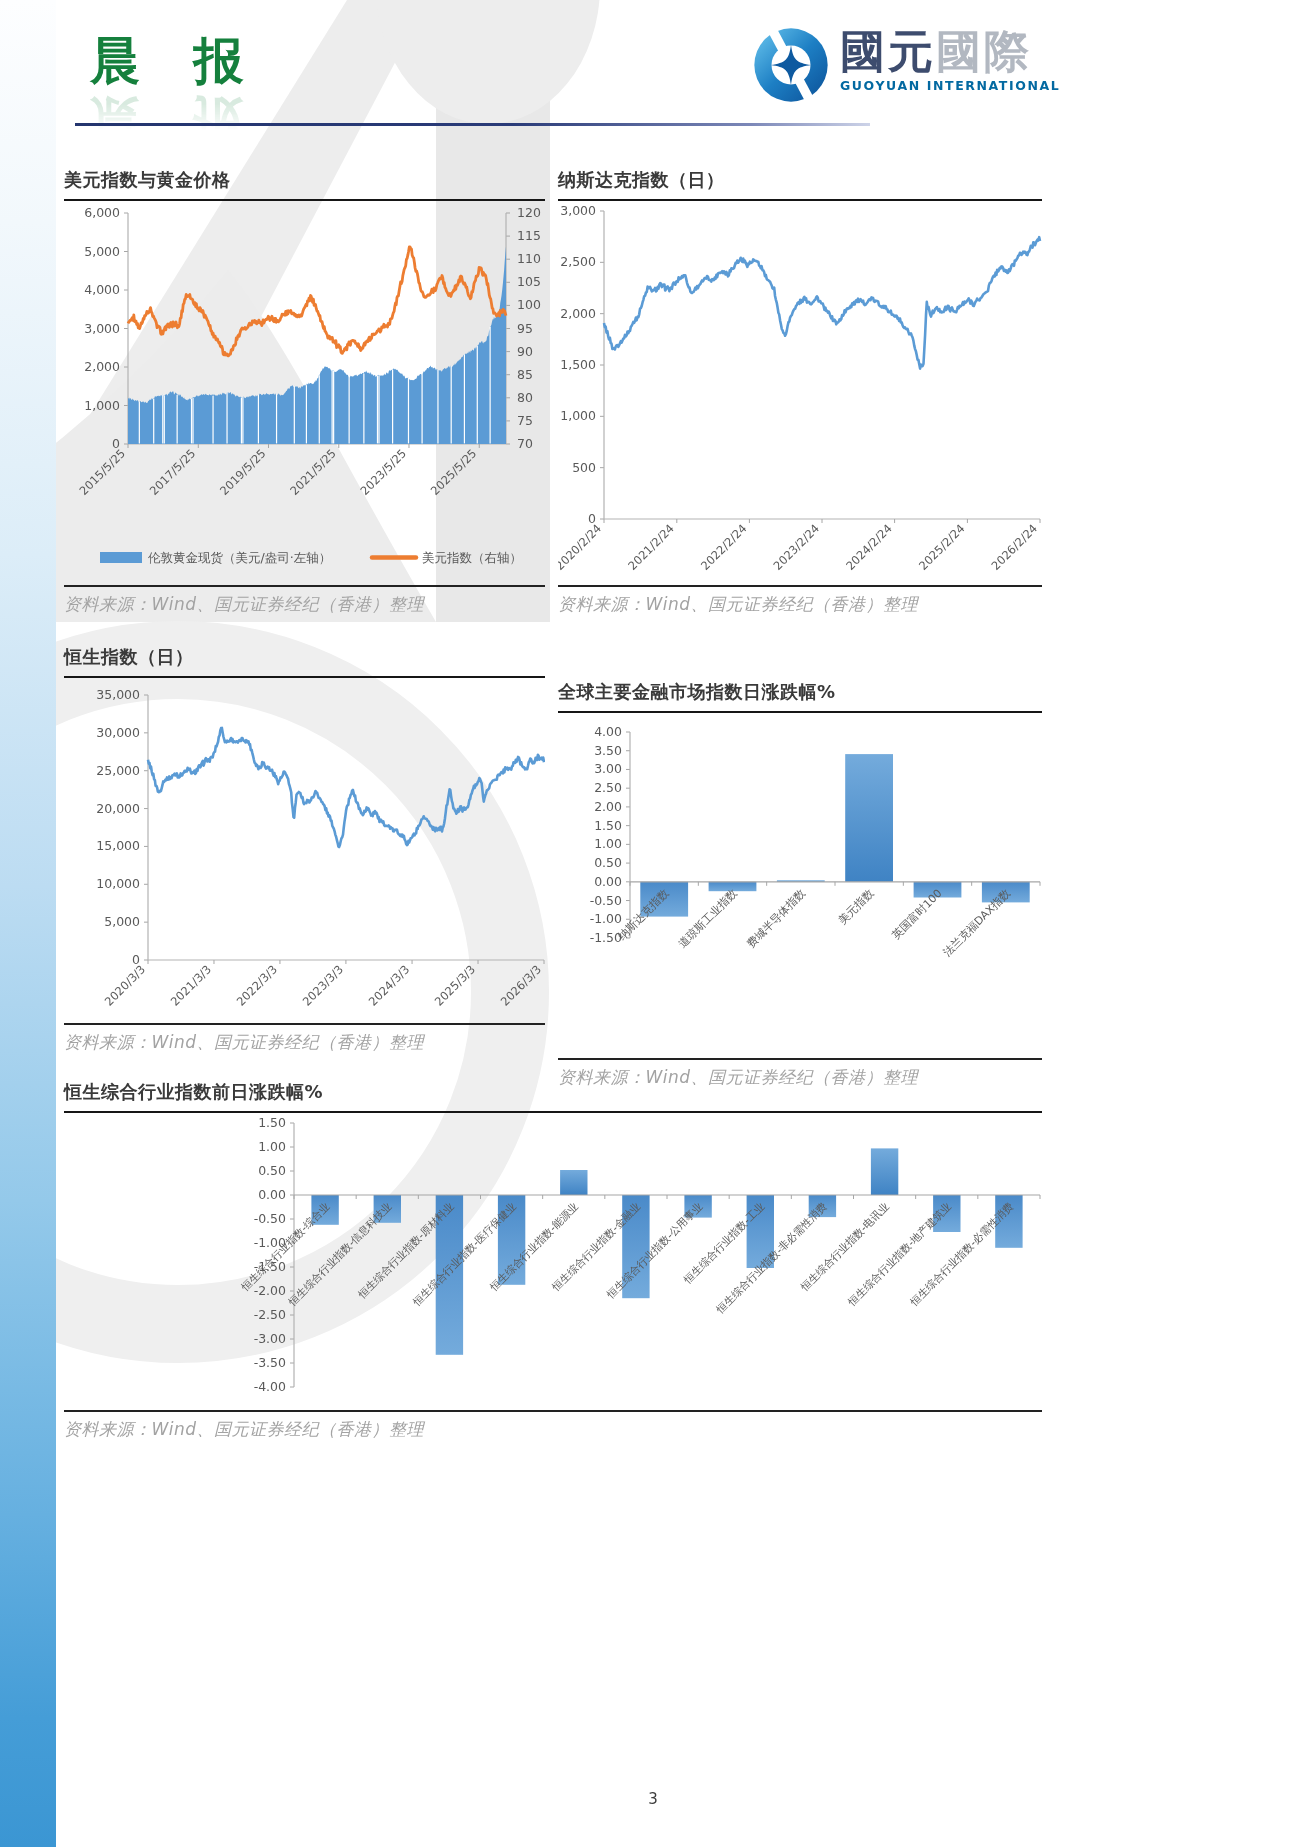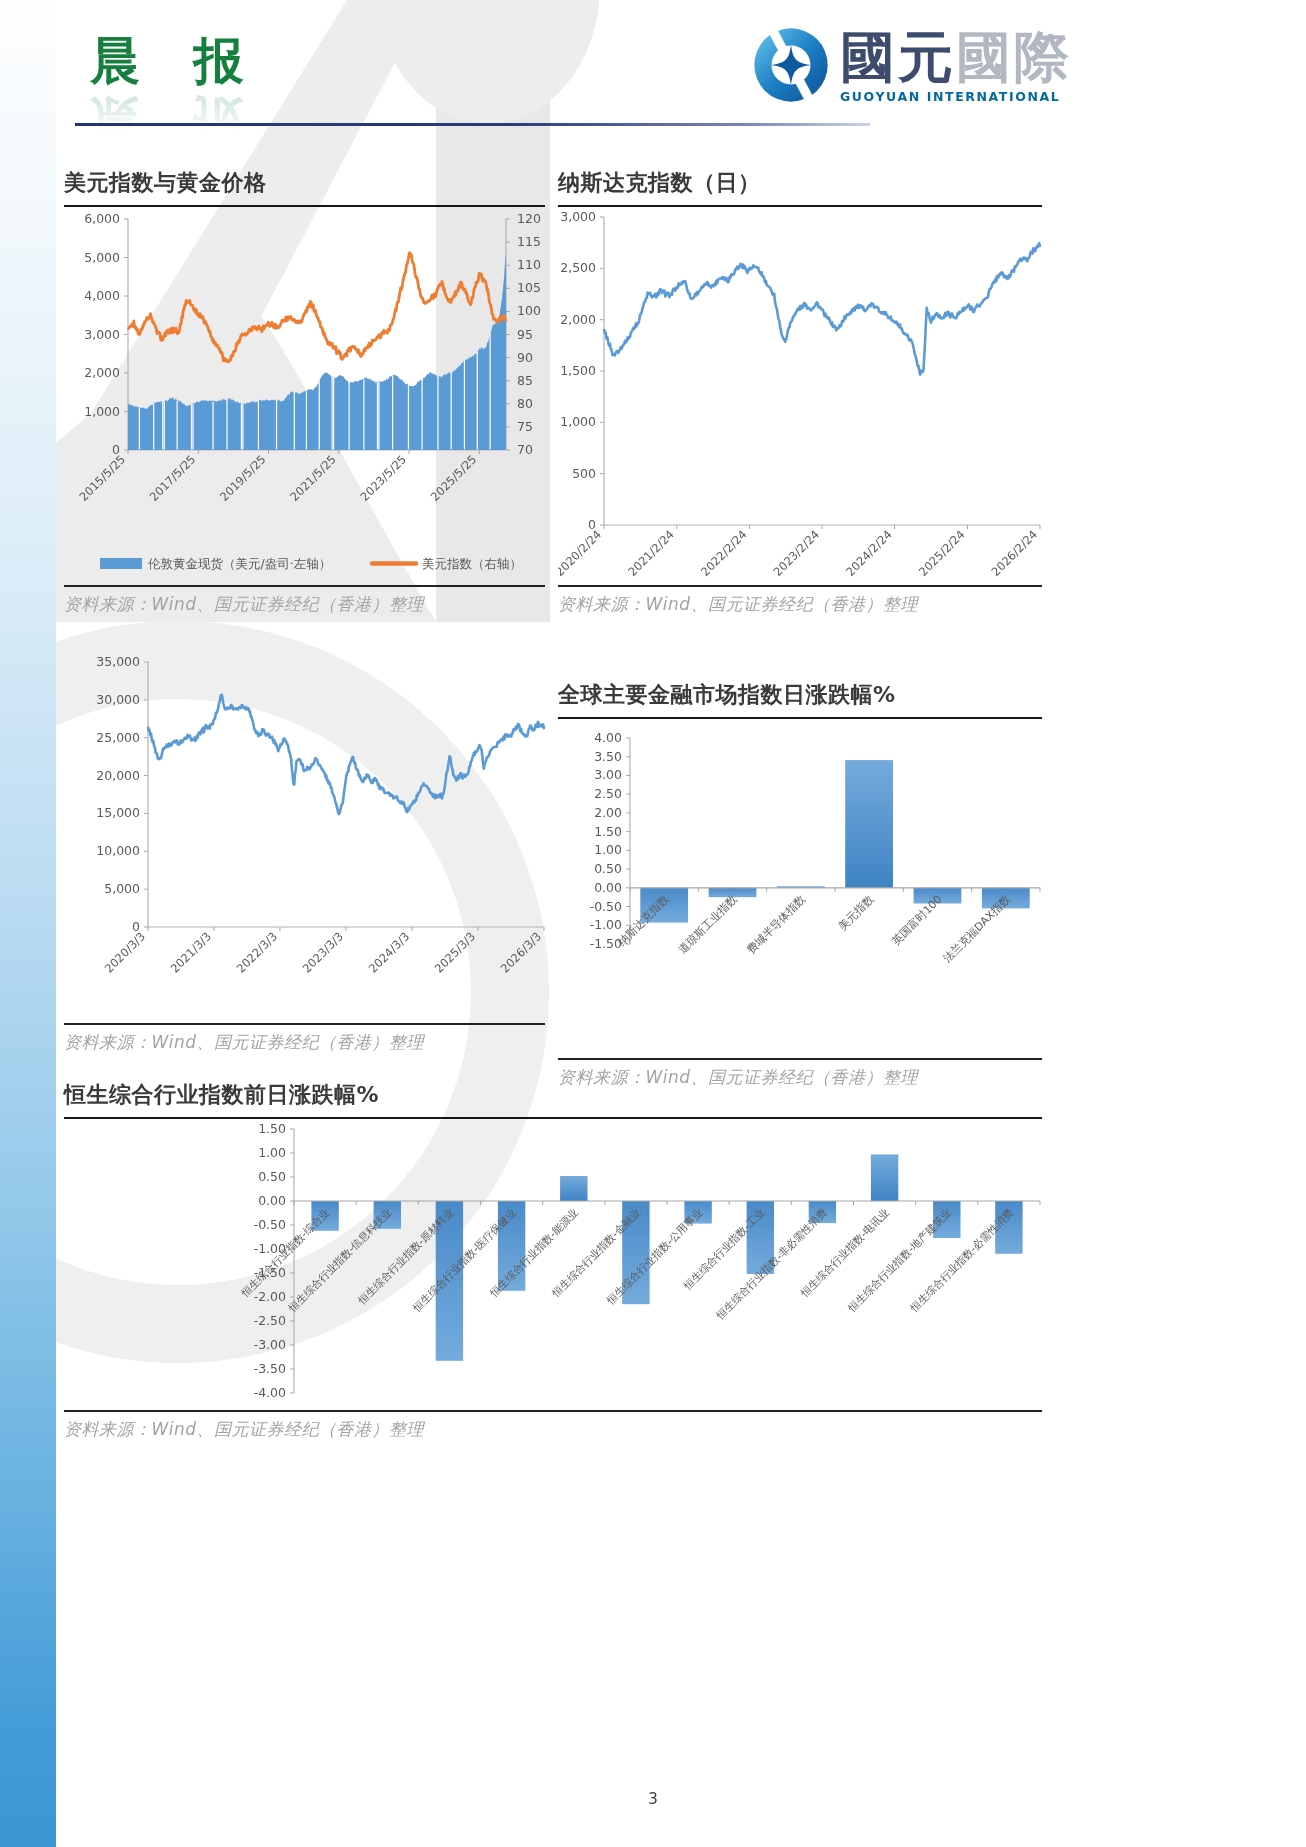--- a/index.html
+++ b/index.html
@@ -9,26 +9,26 @@
      background:linear-gradient(180deg,#fdfeff 0%,#f2f8fc 12%,#dcedf8 30%,#bcdcf2 48%,#94c9ea 65%,#66b0e0 82%,#459dd7 93%,#3b96d3 100%);}
   .wm{position:absolute;left:0;top:0;z-index:0;}
   .content{position:absolute;left:0;top:0;width:100%;height:100%;z-index:2;}
   .masthead{position:absolute;left:90px;top:34px;font-size:50px;font-weight:700;color:#15803d;letter-spacing:18px;line-height:1.1;}
   .masthead.refl{top:92px;transform:scaleY(-1);opacity:.16;
      -webkit-mask-image:linear-gradient(180deg,transparent 30%,#000 78%);mask-image:linear-gradient(180deg,transparent 30%,#000 78%);}
   .header-rule{position:absolute;left:75px;top:123px;width:795px;height:3px;
      background:linear-gradient(90deg,#24356e 0%,#2a3b78 55%,#7c88b8 85%,#cdd3e8 100%);}
   .logo-block{position:absolute;left:752px;top:26px;display:flex;align-items:flex-start;}
   .logo-text{margin-left:10px;}
-  .logo-cn{font-size:55px;font-weight:700;line-height:1.15;letter-spacing:3px;}
+  .logo-cn{font-size:45px;font-weight:700;line-height:1.15;letter-spacing:3px;}
   .logo-cn .cn1{color:#3d4c6e;}
   .logo-cn .cn2{color:#b2b8c1;}
   .logo-en{font-size:12.5px;color:#0369a1;letter-spacing:1.6px;margin-top:0;font-weight:600;}
   .chart-card{position:absolute;}
-  .chart-title{margin:0;font-size:22px;font-weight:700;color:#3a3a3a;letter-spacing:0.5px;
+  .chart-title{margin:0;font-size:18px;font-weight:700;color:#3a3a3a;letter-spacing:0.5px;
      padding-bottom:7px;border-bottom:2.5px solid #161616;}
   .chart-card svg.plot{display:block;margin-top:4px;}
   .sep{position:absolute;left:0;right:0;border-top:2.5px solid #222222;}
   .source{position:absolute;left:0;right:0;font-size:17px;font-style:italic;color:#a3a3a3;letter-spacing:0.5px;}
   .page-num{position:absolute;left:0;top:1790px;width:100%;text-align:center;font-size:15px;color:#3c3c3c;}
   text.axlbl{font-size:12.5px;fill:#595959;}
   text.xlbl{font-size:11.5px;fill:#595959;}
   text.catlbl{font-size:11px;fill:#595959;}
   text.lgd{font-size:12.5px;fill:#595959;}
   svg text{font-family:"DejaVu Sans","Liberation Sans",sans-serif;}
@@ -245,20 +245,21 @@
           <g transform="translate(480,324) rotate(-45)">
             <text text-anchor="end" class="xlbl">2026/2/24</text>
           </g>
           <path d="M46.0,117.9L46.8,122.1L47.7,121.7L48.5,127.6L49.4,126.1L50.2,131.5L51.0,134.5L51.9,132.7L52.7,138.0L53.5,138.6L54.4,144.0L55.2,143.6L56.1,143.3L56.9,144.4L57.7,141.6L58.6,140.2L59.4,140.1L60.3,141.9L61.1,140.3L61.9,138.4L62.8,136.2L63.6,137.6L64.4,135.8L65.3,133.5L66.1,133.5L67.0,129.9L67.8,131.5L68.6,130.5L69.5,126.5L70.3,128.2L71.2,126.1L72.0,125.9L72.8,121.9L73.7,120.8L74.5,119.0L75.3,116.9L76.2,117.8L77.0,115.9L77.9,112.7L78.7,115.3L79.5,111.8L80.4,112.1L81.2,109.3L82.1,103.4L82.9,103.1L83.7,101.0L84.6,97.2L85.4,94.8L86.2,91.3L87.1,90.7L87.9,87.6L88.8,86.9L89.6,81.6L90.4,83.4L91.3,82.4L92.1,81.9L93.0,84.3L93.8,86.4L94.6,85.9L95.5,84.7L96.3,84.9L97.1,82.9L98.0,86.5L98.8,85.6L99.7,81.8L100.5,83.7L101.3,79.7L102.2,78.2L103.0,78.7L103.9,82.1L104.7,80.1L105.5,79.5L106.4,79.5L107.2,85.5L108.0,84.2L108.9,82.1L109.7,81.4L110.6,83.5L111.4,86.2L112.2,83.2L113.1,82.3L113.9,84.0L114.8,79.1L115.6,77.5L116.4,78.5L117.3,79.7L118.1,76.6L118.9,76.3L119.8,76.9L120.6,72.3L121.5,74.3L122.3,72.9L123.1,73.3L124.0,71.0L124.8,72.3L125.7,70.2L126.5,70.4L127.3,70.3L128.2,73.9L129.0,77.8L129.8,80.3L130.7,82.4L131.5,82.6L132.4,86.7L133.2,87.6L134.0,88.0L134.9,87.1L135.7,86.8L136.6,84.7L137.4,82.5L138.2,84.5L139.1,81.1L139.9,83.2L140.7,81.0L141.6,79.7L142.4,79.0L143.3,76.8L144.1,75.3L144.9,76.3L145.8,74.6L146.6,73.0L147.5,73.1L148.3,73.6L149.1,71.0L150.0,71.8L150.8,74.8L151.6,75.2L152.5,75.1L153.3,76.6L154.2,74.1L155.0,74.6L155.8,75.1L156.7,72.6L157.5,73.9L158.4,69.7L159.2,72.2L160.0,68.4L160.9,68.0L161.7,67.7L162.5,67.9L163.4,67.3L164.2,66.2L165.1,68.1L165.9,66.3L166.7,67.4L167.6,69.5L168.4,66.9L169.3,69.4L170.1,71.4L170.9,70.1L171.8,65.4L172.6,66.4L173.4,63.2L174.3,63.8L175.1,63.7L176.0,63.1L176.8,60.5L177.6,57.8L178.5,58.1L179.3,55.6L180.2,57.7L181.0,56.4L181.8,55.1L182.7,52.8L183.5,55.5L184.3,57.0L185.2,53.6L186.0,57.3L186.9,55.6L187.7,57.9L188.5,59.7L189.4,61.9L190.2,58.5L191.1,59.2L191.9,56.7L192.7,58.0L193.6,57.6L194.4,57.2L195.2,54.4L196.1,55.0L196.9,55.7L197.8,56.0L198.6,56.1L199.4,56.8L200.3,56.8L201.1,60.5L202.0,61.3L202.8,63.2L203.6,61.2L204.5,65.2L205.3,65.3L206.1,67.0L207.0,71.1L207.8,69.9L208.7,73.9L209.5,74.8L210.3,75.2L211.2,76.1L212.0,76.6L212.9,78.7L213.7,80.5L214.5,83.3L215.4,84.0L216.2,82.7L217.0,90.7L217.9,94.8L218.7,97.6L219.6,102.6L220.4,107.8L221.2,109.5L222.1,115.4L222.9,119.2L223.8,124.1L224.6,125.4L225.4,127.8L226.3,128.6L227.1,130.7L227.9,129.1L228.8,125.6L229.6,121.0L230.5,117.1L231.3,116.6L232.1,112.6L233.0,110.9L233.8,110.1L234.7,107.2L235.5,105.4L236.3,104.2L237.2,103.6L238.0,101.0L238.8,100.1L239.7,97.8L240.5,97.3L241.4,98.8L242.2,94.7L243.0,98.0L243.9,95.0L244.7,96.7L245.6,93.0L246.4,91.8L247.2,94.7L248.1,93.4L248.9,97.6L249.7,97.1L250.6,96.7L251.4,97.5L252.3,99.0L253.1,99.4L253.9,98.6L254.8,97.1L255.6,96.6L256.5,95.1L257.3,94.8L258.1,92.6L259.0,91.3L259.8,92.7L260.6,96.4L261.5,96.5L262.3,96.2L263.2,98.3L264.0,98.5L264.8,98.6L265.7,101.4L266.5,105.0L267.4,102.6L268.2,105.9L269.0,105.5L269.9,107.6L270.7,106.5L271.5,108.3L272.4,111.3L273.2,113.4L274.1,111.3L274.9,116.0L275.7,116.0L276.6,114.7L277.4,115.9L278.3,119.3L279.1,117.5L279.9,117.5L280.8,116.6L281.6,114.3L282.4,115.4L283.3,114.0L284.1,110.0L285.0,110.7L285.8,109.4L286.6,105.2L287.5,107.3L288.3,104.6L289.2,103.3L290.0,103.8L290.8,102.9L291.7,103.2L292.5,100.8L293.3,102.1L294.2,98.3L295.0,99.6L295.9,97.1L296.7,99.5L297.5,96.2L298.4,95.2L299.2,97.0L300.1,93.7L300.9,97.0L301.7,95.3L302.6,94.2L303.4,95.7L304.2,97.0L305.1,95.6L305.9,99.1L306.8,100.1L307.6,99.8L308.4,98.6L309.3,97.5L310.1,96.3L311.0,94.4L311.8,94.1L312.6,95.2L313.5,92.4L314.3,92.7L315.1,93.0L316.0,96.4L316.8,96.8L317.7,95.6L318.5,96.0L319.3,96.1L320.2,96.7L321.0,100.1L321.9,101.1L322.7,101.2L323.5,102.4L324.4,101.0L325.2,102.8L326.0,100.9L326.9,103.0L327.7,101.2L328.6,104.3L329.4,104.5L330.2,107.1L331.1,107.3L331.9,107.0L332.8,105.6L333.6,109.6L334.4,109.5L335.3,109.7L336.1,111.2L336.9,111.6L337.8,110.6L338.6,110.7L339.5,113.7L340.3,113.0L341.1,116.0L342.0,113.5L342.8,117.5L343.7,117.4L344.5,120.0L345.3,121.9L346.2,123.0L347.0,122.4L347.8,123.7L348.7,124.3L349.5,123.8L350.4,126.9L351.2,129.3L352.0,128.8L352.9,128.3L353.7,130.5L354.6,132.5L355.4,135.6L356.2,140.4L357.1,144.1L357.9,146.2L358.7,150.0L359.6,154.8L360.4,154.7L361.3,159.5L362.1,163.6L362.9,159.6L363.8,161.2L364.6,161.1L365.5,158.7L366.3,144.5L367.1,130.0L368.0,110.1L368.8,96.9L369.6,103.6L370.5,101.8L371.3,105.4L372.2,109.5L373.0,111.6L373.8,108.6L374.7,105.7L375.5,108.1L376.4,106.0L377.2,103.9L378.0,103.2L378.9,102.1L379.7,104.4L380.5,105.7L381.4,104.0L382.2,107.2L383.1,106.3L383.9,107.4L384.7,107.0L385.6,107.0L386.4,104.6L387.3,101.8L388.1,105.1L388.9,103.8L389.8,100.7L390.6,100.9L391.4,104.6L392.3,106.5L393.1,103.0L394.0,102.4L394.8,104.8L395.6,106.4L396.5,106.3L397.3,107.1L398.2,107.3L399.0,104.8L399.8,102.0L400.7,103.3L401.5,100.8L402.3,101.6L403.2,100.8L404.0,99.8L404.9,97.2L405.7,99.8L406.5,96.5L407.4,97.9L408.2,97.1L409.1,95.7L409.9,94.9L410.7,93.3L411.6,95.7L412.4,98.6L413.2,95.6L414.1,97.1L414.9,100.5L415.8,101.0L416.6,99.0L417.4,96.9L418.3,95.9L419.1,93.6L420.0,94.7L420.8,95.1L421.6,95.5L422.5,93.1L423.3,92.7L424.1,91.6L425.0,89.9L425.8,88.8L426.7,88.3L427.5,87.6L428.3,87.0L429.2,86.6L430.0,86.0L430.9,80.4L431.7,78.1L432.5,77.6L433.4,76.5L434.2,73.7L435.0,71.6L435.9,70.6L436.7,71.5L437.6,67.5L438.4,70.0L439.2,64.7L440.1,66.5L440.9,65.2L441.8,62.8L442.6,63.4L443.4,61.4L444.3,61.6L445.1,63.0L445.9,65.8L446.8,64.8L447.6,66.6L448.5,65.3L449.3,68.0L450.1,67.7L451.0,64.3L451.8,66.1L452.7,63.6L453.5,60.4L454.3,59.3L455.2,59.1L456.0,60.9L456.8,55.5L457.7,55.8L458.5,54.5L459.4,53.1L460.2,50.8L461.0,50.6L461.9,47.8L462.7,48.0L463.6,49.9L464.4,48.5L465.2,46.7L466.1,47.8L466.9,46.7L467.7,47.3L468.6,49.8L469.4,50.2L470.3,46.9L471.1,46.5L471.9,44.4L472.8,40.7L473.6,40.9L474.5,42.7L475.3,37.3L476.1,37.5L477.0,40.2L477.8,38.1L478.6,36.1L479.5,34.6L480.3,35.6L481.2,32.2L482.0,35.9" fill="none" stroke="#5b9bd5" stroke-width="2.6" stroke-linejoin="round"></path>
         </svg>
       <div class="sep" style="top:417px"></div>
       <div class="source" style="top:425px">资料来源：Wind、国元证券经纪（香港）整理</div>
     </section>
 
     <section class="chart-card" style="left:64px;top:645px;width:481px;height:420px">
+      <h2 class="chart-title">恒生指数（日）</h2>
       <svg class="plot" id="chart-svg-2" width="481" height="340">
           <text x="76" y="282" text-anchor="end" class="axlbl">0</text>
           <line x1="80" y1="278" x2="84" y2="278" stroke="#a6a6a6" stroke-width="1"></line>
           <text x="76" y="244.14285714285717" text-anchor="end" class="axlbl">5,000</text>
           <line x1="80" y1="240.14285714285717" x2="84" y2="240.14285714285717" stroke="#a6a6a6" stroke-width="1"></line>
           <text x="76" y="206.28571428571428" text-anchor="end" class="axlbl">10,000</text>
           <line x1="80" y1="202.28571428571428" x2="84" y2="202.28571428571428" stroke="#a6a6a6" stroke-width="1"></line>
           <text x="76" y="168.42857142857142" text-anchor="end" class="axlbl">15,000</text>
           <line x1="80" y1="164.42857142857142" x2="84" y2="164.42857142857142" stroke="#a6a6a6" stroke-width="1"></line>
           <text x="76" y="130.57142857142858" text-anchor="end" class="axlbl">20,000</text>

